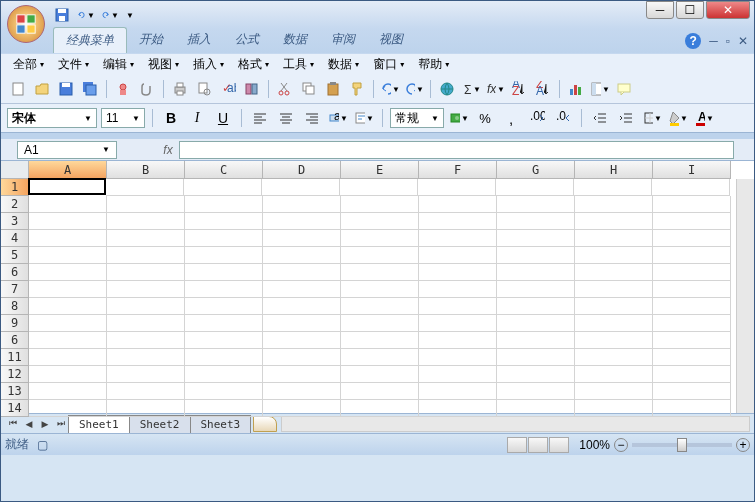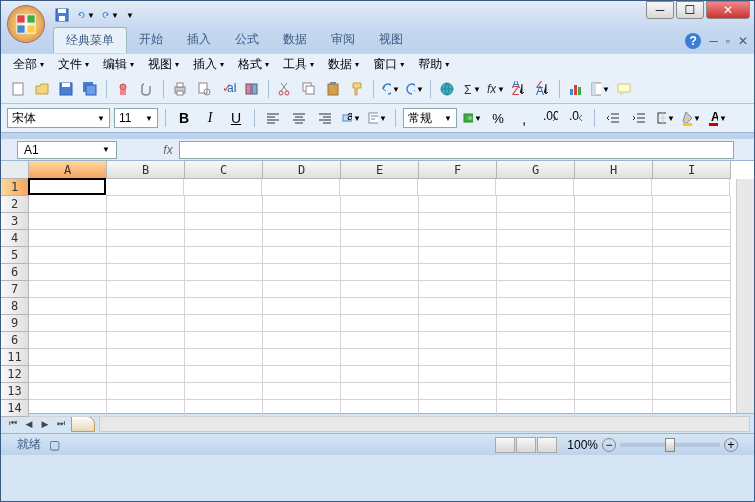--- a/index.html
+++ b/index.html
@@ -44,21 +44,21 @@
 .cell{height:17px;border-right:1px solid #d4d4d4;border-bottom:1px solid #d4d4d4;}
 .cell.selected{border:2px solid #000;margin:-1px 0 0 -1px;}
 .vscroll{position:absolute;right:0;top:18px;width:18px;bottom:0;background:#e8e8e8;border-left:1px solid #ccc;}
 .sheet-tabs-row{height:20px;background:#d6e5f3;display:flex;align-items:center;border-top:1px solid #9bb5d4;}
 .tabnav{display:flex;margin-left:4px;}
 .tabnav-btn{width:16px;height:16px;display:flex;align-items:center;justify-content:center;cursor:pointer;font-size:9px;color:#444;}
 .sheettab{padding:2px 10px;background:#fff;border:1px solid #888;border-bottom:none;margin-left:-1px;cursor:pointer;font-family:monospace;color:#333;font-size:11px;}
 .sheettab.inactive{background:#d8e0ec;}
 .newsheet{width:24px;height:16px;background:linear-gradient(#fff,#e8d8b8);border:1px solid #c0a050;border-radius:0 8px 0 0;margin-left:2px;cursor:pointer;}
 .hscroll{flex:1;height:16px;background:#e8e8e8;margin:0 4px;border:1px solid #ccc;}
-.statusbar{height:22px;background:linear-gradient(#d6e5f3,#bdd3ec);display:flex;align-items:center;padding:0 16px;border-top:1px solid #9bb5d4;}
+.statusbar{height:22px;background:linear-gradient(#d6e5f3,#bdd3ec);display:flex;align-items:center;padding:0 4px;border-top:1px solid #9bb5d4;}
 .status-text{color:#3b5a82;}
 .viewbtns{margin-left:auto;display:flex;gap:1px;}
 .viewbtn{width:20px;height:16px;background:linear-gradient(#f8f8f8,#d8d8d8);border:1px solid #aaa;cursor:pointer;}
 .zoom{display:flex;align-items:center;margin-left:10px;gap:4px;}
 .zoom-slider{width:100px;height:4px;background:#b5c5db;position:relative;}
 .zoom-thumb{width:10px;height:14px;background:linear-gradient(#fff,#ccc);border:1px solid #888;position:absolute;left:45px;top:-5px;}
 .dd{font-size:8px;margin-left:1px;}
 svg{display:block;}
 </style>
 </head>
@@ -98,21 +98,21 @@
     <span class="dd">▼</span>
   </div>
   <div class="wincontrols">
     <div class="winbtn">─</div>
     <div class="winbtn">☐</div>
     <div class="winbtn close">✕</div>
   </div>
 </div>
 
 <div class="ribbon-tabs">
-  <div id="rtabs" style="display: flex;">
+  <div id="rtabs" style="display: flex; font-style: italic;">
       <div class="rtab active">经典菜单</div>
       <div class="rtab">开始</div>
       <div class="rtab">插入</div>
       <div class="rtab">公式</div>
       <div class="rtab">数据</div>
       <div class="rtab">审阅</div>
       <div class="rtab">视图</div>
     </div>
   <div class="ribbon-right">
     <div class="help-icon">?</div>
@@ -286,21 +286,21 @@
     </div>
   <div class="tbtn">
       <svg width="16" height="16">
         <rect x="2" y="3" width="12" height="8" fill="#ffc" stroke="#cc8"></rect>
         <path d="M5 11 L5 14 L8 11" fill="#ffc" stroke="#cc8"></path>
       </svg>
     </div>
 </div>
 
 <div class="format-bar">
-  <div class="combo" style="width:103px;">
+  <div class="combo" style="width:90px;font-weight:bold;">
       <span>宋体</span>
       <span class="arrow">▼</span>
     </div>
   <div class="combo" style="width:44px;">
       <span>11</span>
       <span class="arrow">▼</span>
     </div>
   <div class="tsep"></div>
   <div class="tbtn">
       <b style="font-size:14px;">B</b>
@@ -604,20 +604,25 @@
   <div class="vscroll"></div>
 </div>
 
 <div class="sheet-tabs-row">
   <div class="tabnav">
     <div class="tabnav-btn">⏮</div>
     <div class="tabnav-btn">◀</div>
     <div class="tabnav-btn">▶</div>
     <div class="tabnav-btn">⏭</div>
   </div>
+  <div id="sheettabs" style="display:flex;">
+      <div class="sheettab">Sheet1</div>
+      <div class="sheettab inactive">Sheet2</div>
+      <div class="sheettab inactive">Sheet3</div>
+    </div>
   <div class="newsheet"></div>
   <div class="hscroll"></div>
 </div>
 
 <div class="statusbar">
   <span class="status-text">就绪</span>
   <span style="margin-left:8px;color:#3b5a82;">▢</span>
   <div class="viewbtns">
     <div class="viewbtn"></div>
     <div class="viewbtn"></div>

